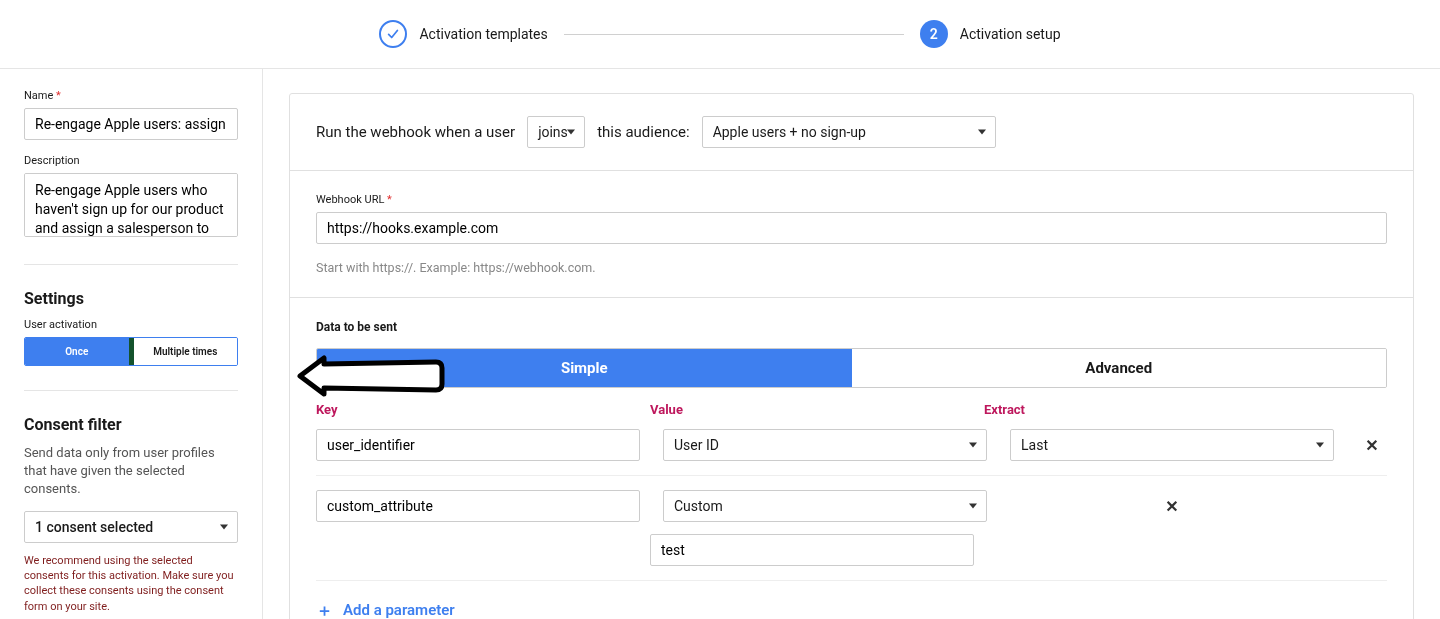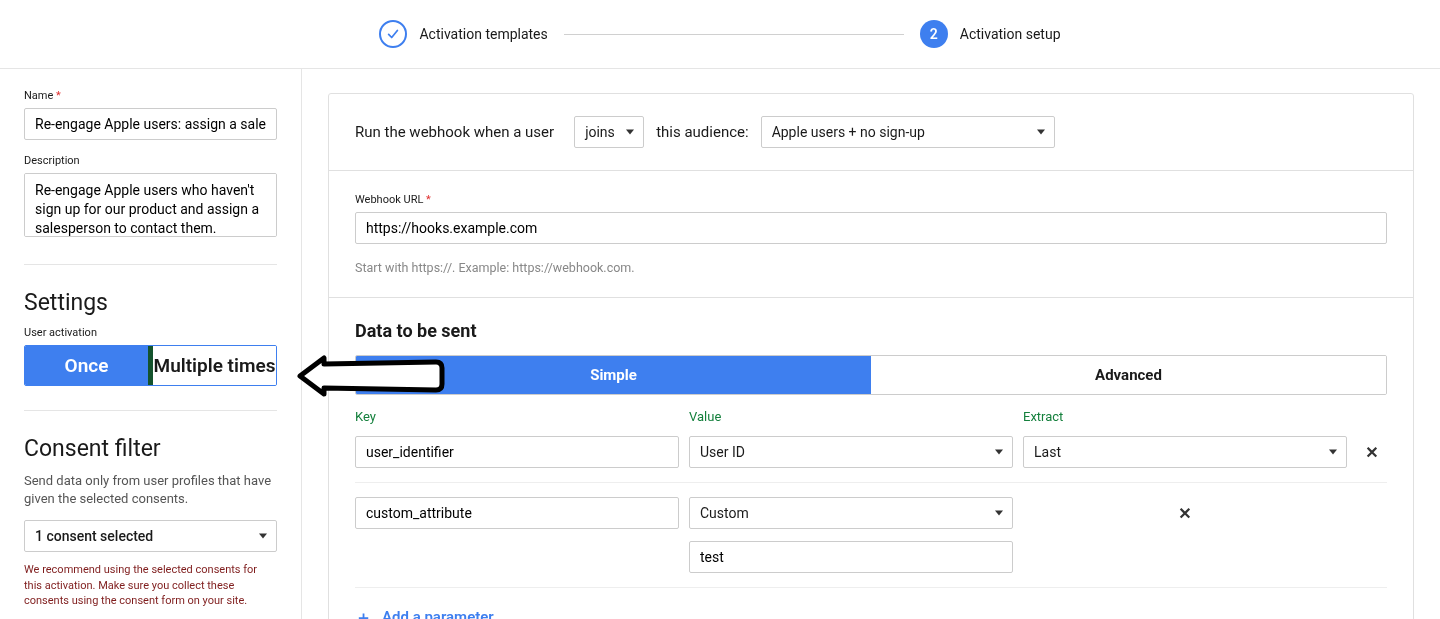--- a/index.html
+++ b/index.html
@@ -19,55 +19,55 @@
   .sidebar { width: 308px; border-right: 1px solid #e5e5e5; padding: 20px 24px; }
   .main { flex: 1; padding: 24px 26px; }
   
   
   .sidebar-section { padding-bottom: 24px; margin-bottom: 24px; border-bottom: 1px solid #e5e5e5; }
   .sidebar-section:last-child { border-bottom: none; }
   .field-label { font-size: 11px; color: #1a1a1a; margin-bottom: 6px; display: block; }
   .required::after { content: " *"; color: #e03030; }
   .text-input, .textarea, .select { width: 100%; border: 1px solid #ccc; padding: 7px 10px; font-size: 14px; font-family: inherit; border-radius: 2px; background: #fff; }
   .textarea { resize: none; height: 64px; line-height: 1.35; }
-  .sidebar h3 { font-size: 23px; font-weight: 400; margin-bottom: 10px; }
+  .sidebar h3 { font-size: 16px; font-weight: 700; margin-bottom: 10px; }
   .helper { font-size: 13px; color: #555; margin-bottom: 12px; line-height: 1.4; }
   .fine-print { font-size: 11px; color: #7f1d1d; line-height: 1.4; margin-top: 10px; }
   
   .toggle-group { display: flex; border: 1px solid #3e7fef; border-radius: 2px; overflow: hidden; }
-  .toggle-btn { flex: 1; padding: 8px 0; text-align: center; font-size: 19px; font-weight: 600; cursor: pointer; background: #fff; color: #1a1a1a; }
+  .toggle-btn { flex: 1; padding: 8px 0; text-align: center; font-size: 10px; font-weight: 600; cursor: pointer; background: #fff; color: #1a1a1a; }
   .toggle-btn.active { background: #3e7fef; color: #fff; }
   .toggle-btn:not(.active) { border-left: 5px solid #14532d; text-align: center; }
   .toggle-group .toggle-btn:first-child { border-left: none; }
   
   .select-wrap { position: relative; }
   .select-wrap::after { content: ""; position: absolute; right: 10px; top: 50%; transform: translateY(-50%); border-left: 4px solid transparent; border-right: 4px solid transparent; border-top: 5px solid #333; pointer-events: none; }
   .select { appearance: none; -webkit-appearance: none; padding-right: 28px; cursor: pointer; }
   .select.disabled { background: #f3f3f3; color: #888; }
   
   
   .card { border: 1px solid #e0e0e0; border-radius: 3px; }
   .card-section { padding: 22px 26px; border-bottom: 1px solid #e0e0e0; }
   .card-section:last-child { border-bottom: none; }
   
   .run-row { display: flex; align-items: center; gap: 12px; font-size: 15px; }
-  .run-row .select-wrap.small { width: 70px; margin-left: 8px; }
+  .run-row .select-wrap.small { width: 58px; }
   .run-row .select-wrap.audience { width: 294px; }
   
   .hint { font-size: 12.5px; color: #888; margin-top: 16px; }
   
-  .section-title { font-size: 18px; font-weight: 700; margin-bottom: 14px; }
+  .section-title { font-size: 12px; font-weight: 700; margin-bottom: 14px; }
   
   .tab-row { display: flex; border: 1px solid #ccc; border-radius: 2px; overflow: hidden; margin-bottom: 14px; }
   .tab { flex: 1; text-align: center; padding: 10px 0; font-weight: 700; font-size: 15px; cursor: pointer; background: #fff; }
   .tab.active { background: #3e7fef; color: #fff; }
   
   .param-header { display: grid; grid-template-columns: 324px 324px 324px 30px; gap: 10px; margin-bottom: 6px; }
-  .param-header span { font-size: 13px; color: #15803d; }
-  .param-row { display: grid; grid-template-columns: 324px 324px 324px 30px; gap: 10px; align-items: center; padding: 6px 0; }
+  .param-header span { font-size: 13px; color: #be185d; font-weight: bold; }
+  .param-row { display: grid; grid-template-columns: 324px 324px 324px 30px; gap: 23px; align-items: center; padding: 6px 0; }
   .param-block { border-bottom: 1px solid #eee; padding-bottom: 8px; margin-bottom: 8px; }
   .param-block:last-of-type { border-bottom: none; }
   .param-extra-row { display: grid; grid-template-columns: 324px 324px 324px 30px; gap: 10px; align-items: center; padding: 6px 0; }
   .remove-btn { cursor: pointer; font-size: 16px; font-weight: bold; color: #333; text-align: center; }
   
   .add-param { color: #3e7fef; font-weight: 600; cursor: pointer; display: inline-flex; align-items: center; gap: 10px; margin-top: 12px; font-size: 15px; }
   .add-param .plus { font-size: 17px; line-height: 1; }
   
   
   .annotation-arrow { position: absolute; left: 296px; top: 354px; z-index: 10; pointer-events: none; }

